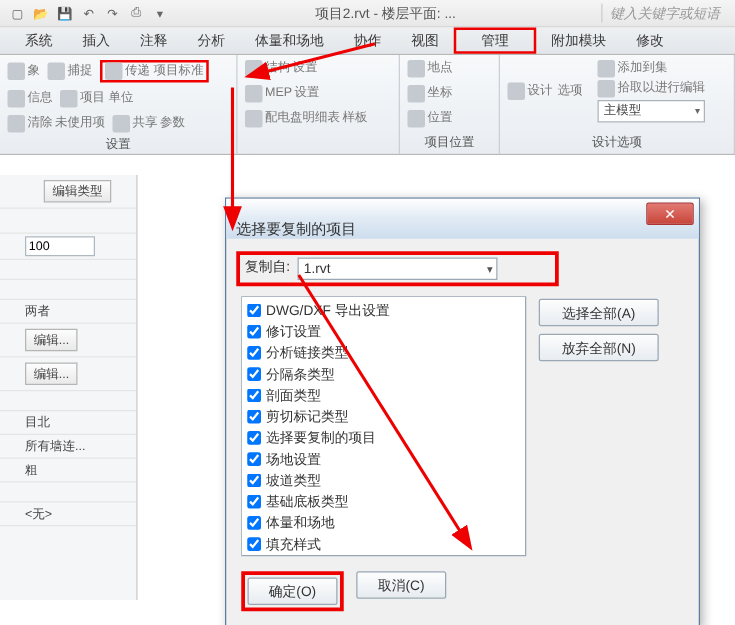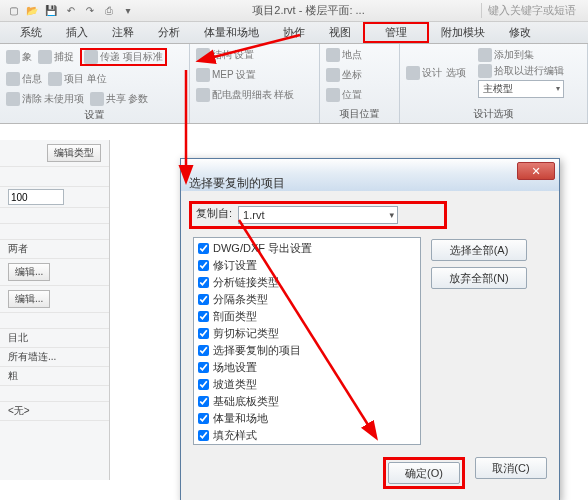--- a/index.html
+++ b/index.html
@@ -1,53 +1,53 @@
 <!DOCTYPE html>
 <html><head>
 <meta charset="utf-8">
 <style>
 *{box-sizing:border-box;margin:0;padding:0;font-family:"Microsoft YaHei","SimSun",sans-serif}
 body{width:588px;height:500px;background:#fff;overflow:hidden;position:relative;font-size:11px;color:#333}
 .titlebar{height:22px;background:linear-gradient(#f5f5f5,#e8e8e8);border-bottom:1px solid #ccc;display:flex;align-items:center;padding:0 6px;gap:6px}
 .qat-icons{display:flex;gap:3px}
 .qat-icons span{width:16px;height:16px;display:inline-flex;align-items:center;justify-content:center;color:#666;font-size:10px}
 .title-text{flex:1;text-align:center;font-size:11px;color:#555}
-.search-hint{color:#999;font-size:11px;padding:0 6px;border-left:1px solid #ccc}
+.search-hint{font-style:italic;color:#999;font-size:11px;padding:0 6px;border-left:1px solid #ccc}
 .ribbon-tabs{height:22px;background:linear-gradient(#eef0f2,#e2e6ea);border-bottom:1px solid #b8b8b8;display:flex;align-items:center;padding-left:8px;gap:0}
 .ribbon-tabs .tab{padding:3px 12px;color:#3a3a3a;cursor:pointer}
 .ribbon-tabs .tab.hl{border:2px solid #e00;padding:1px 20px}
 .ribbon-body{height:80px;background:linear-gradient(#f7f9fb,#e9edf1);border-bottom:1px solid #b8b8b8;display:flex;position:relative}
 .grp{border-right:1px solid #c8d0d8;padding:4px 6px 2px 6px;display:flex;flex-direction:column;justify-content:space-between}
 .grp-label{text-align:center;font-size:10px;color:#555;padding-top:2px}
 .grp-icons{display:flex;gap:6px;flex-wrap:wrap;color:#888;font-size:10px;line-height:14px}
 .grp-icons .btn{display:flex;align-items:center;gap:2px;color:#777}
 .grp-icons .ico{width:14px;height:14px;display:inline-block;background:#c4cad0;border-radius:2px}
 .hl-btn{border:2px solid #e00;padding:0 2px}
 .select-ctrl{height:18px;border:1px solid #aab4be;background:#fff;padding:0 18px 0 4px;font-size:10px;position:relative;display:inline-flex;align-items:center;color:#444}
 .select-ctrl:after{content:"▾";position:absolute;right:3px;color:#666;font-size:8px}
 .left-panel{position:absolute;left:0;top:140px;width:110px;background:#f5f6f7;border-right:1px solid #ccc;height:340px;font-size:10px;color:#444;overflow:hidden}
-.lp-row{padding:2px 8px;border-bottom:1px solid #e5e5e5;display:flex;align-items:center;gap:3px}
+.lp-row{padding:2px 20px;border-bottom:1px solid #e5e5e5;display:flex;align-items:center;gap:3px}
 .lp-btn{display:inline-block;padding:1px 6px;border:1px solid #b5b5b5;background:linear-gradient(#fdfdfd,#e9e9e9);margin:2px 0;font-size:10px}
 .lp-input{width:56px;height:16px;border:1px solid #aeb8c0;background:#fff;font-size:10px;padding:0 2px}
 svg.arrows{position:absolute;left:0;top:0;pointer-events:none}
 .dialog{position:absolute;left:180px;top:158px;width:380px;background:#f0f0f0;border:1px solid #5a7ca0;box-shadow:2px 2px 8px rgba(0,0,0,.3)}
 .dlg-title{height:28px;background:linear-gradient(#fefefe,#e3ecf5 45%,#cdddee);display:flex;align-items:flex-start;padding:16px 8px;font-size:12px;color:#333;position:relative}
 .dlg-close{position:absolute;right:4px;top:3px;width:38px;height:18px;background:linear-gradient(#e27a72,#c8453a);border:1px solid #a33;border-radius:2px;color:#fff;display:flex;align-items:center;justify-content:center;font-size:11px}
 .dlg-body{padding:10px 12px 12px 12px}
 .copy-row{display:flex;align-items:flex-start;gap:6px;margin-bottom:8px}
 .copy-row.hl{border:3px solid #e00;padding:2px 4px;margin-left:-4px;margin-bottom:8px;width:258px}
 .copy-select{flex:0 0 160px;height:18px;border:1px solid #9aa8b5;background:#fff;position:relative;font-size:11px;display:flex;align-items:center;padding:0 18px 0 4px}
 .copy-select:after{content:"▾";position:absolute;right:3px;color:#555;font-size:9px}
 .dlg-main{display:flex;gap:10px}
 .list-box{width:228px;height:208px;border:1px solid #9aa8b5;background:#fff;overflow:auto;padding:2px 2px;font-size:11px}
 .list-item{display:flex;align-items:center;gap:4px;padding:1px 2px}
 .list-item input{width:11px;height:11px}
 .side-btns{display:flex;flex-direction:column;gap:6px;padding-top:2px}
 .win-btn{min-width:96px;height:22px;border:1px solid #9aa8b5;background:linear-gradient(#fdfdfd,#e7ecf1);display:flex;align-items:center;justify-content:center;font-size:11px;padding:0 8px;border-radius:2px}
-.dlg-foot{display:flex;justify-content:flex-end;gap:10px;margin-top:12px}
+.dlg-foot{display:flex;justify-content:flex-start;gap:10px;margin-top:12px}
 .ok-hl{border:3px solid #e00;padding:2px}
 .hook{position:absolute;width:10px;height:10px;border-left:1px solid #aaa;border-top:1px solid #aaa}
 </style>
 </head>
 <body>
 
 <div class="titlebar">
   <div class="qat-icons">
     <span>▢</span>
     <span>📂</span>

